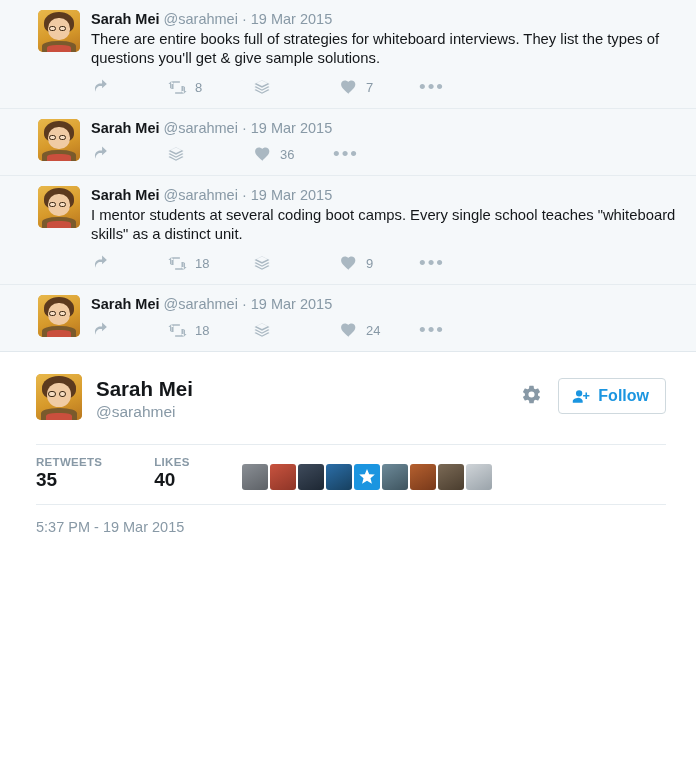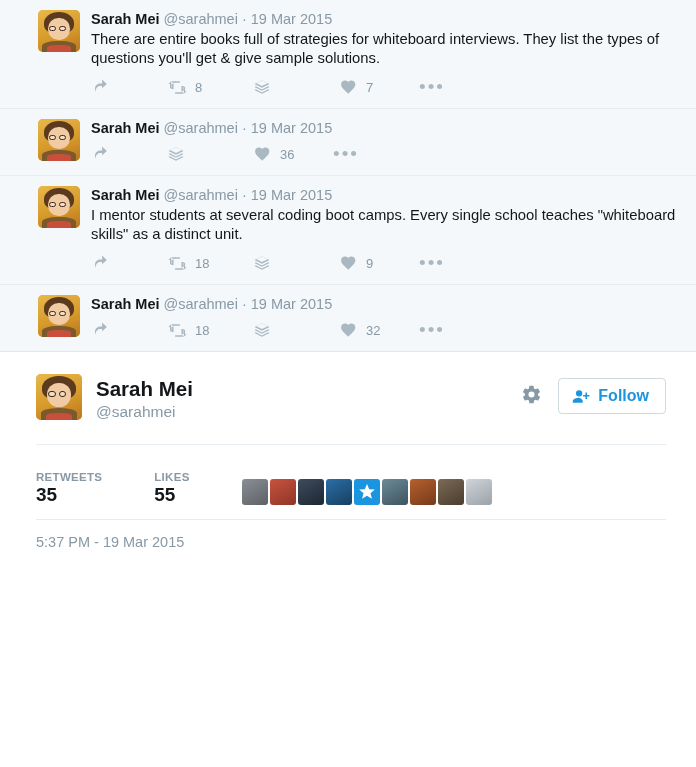--- a/index.html
+++ b/index.html
@@ -86,21 +86,21 @@
     font-size: 25.5px; line-height: 33px; color: #14171a;
     margin: 26px 0 0 0; letter-spacing: -0.1px;
   }
 
   .stats-row {
     display: flex; align-items: flex-end;
     border-top: 1px solid #e6ecf0;
     margin-top: 22px; padding-top: 11px; padding-bottom: 12px;
     border-bottom: 1px solid #e6ecf0;
   }
-  .stat { margin-right: 52px; margin-top: 15px; }
+  .stat { margin-right: 52px; }
   .stat-label { font-size: 11.5px; font-weight: bold; color: #8899a6; letter-spacing: .3px; }
   .stat-val { font-size: 19px; font-weight: bold; color: #14171a; line-height: 24px; }
   .facepile { display: flex; align-items: flex-end; gap: 2px; padding-bottom: 2px; }
   .face { width: 26px; height: 26px; border-radius: 3px; overflow: hidden; position: relative; }
 
   .timestamp { font-size: 14.5px; color: #8899a6; padding: 14px 0 0 36px; }
 </style>
 </head>
 <body>
 
@@ -306,21 +306,21 @@
                   <path fill="#aab8c2" d="M12 3l10 5-10 5L2 8l10-5zm0 7.8l7.6-3.8L12 3.2 4.4 7 12 10.8zM2 12l10 5 10-5-1.8-.9L12 15.2 3.8 11.1 2 12zm0 4l10 5 10-5-1.8-.9L12 19.2 3.8 15.1 2 16z"></path>
                 </svg>
             </span>
           </div>
           <div class="act act-like">
             <span class="ic">
               <svg width="20" height="19" viewBox="0 0 24 24">
                   <path fill="#aab8c2" d="M12 20.5l-1.4-1.3C5.4 14.6 2 11.5 2 7.8 2 5 4.2 3 6.9 3c1.6 0 3.1.7 4.1 1.9C12 3.7 13.5 3 15.1 3 17.8 3 20 5 20 7.8c0 3.7-3.4 6.8-8.6 11.4L12 20.5z"></path>
                 </svg>
             </span>
-            <span class="cnt">32</span>
+            <span class="cnt">24</span>
           </div>
           <div class="act act-more">
             <span class="dots">•••</span>
           </div>
         </div>
       </div>
     </div>
 
   </div>
 
@@ -357,21 +357,21 @@
     </div>
 
 
     <div class="stats-row">
       <div class="stat">
         <div class="stat-label">RETWEETS</div>
         <div class="stat-val">35</div>
       </div>
       <div class="stat">
         <div class="stat-label">LIKES</div>
-        <div class="stat-val">55</div>
+        <div class="stat-val">40</div>
       </div>
       <div class="facepile">
         <div class="face" style="background:linear-gradient(150deg,#8a8f95,#5d6166)"></div>
         <div class="face" style="background:linear-gradient(150deg,#c8533f,#8e3527)"></div>
         <div class="face" style="background:linear-gradient(150deg,#3f4b5c,#1d2733)"></div>
         <div class="face" style="background:linear-gradient(150deg,#2b6ea8,#17405f)"></div>
         <div class="face" style="background:#1b95e0">
           <svg width="26" height="26" viewBox="0 0 26 26">
               <polygon points="13,5 15.2,10.2 20.8,10.6 16.5,14.2 17.9,19.7 13,16.7 8.1,19.7 9.5,14.2 5.2,10.6 10.8,10.2" fill="#fff"></polygon>
             </svg>

